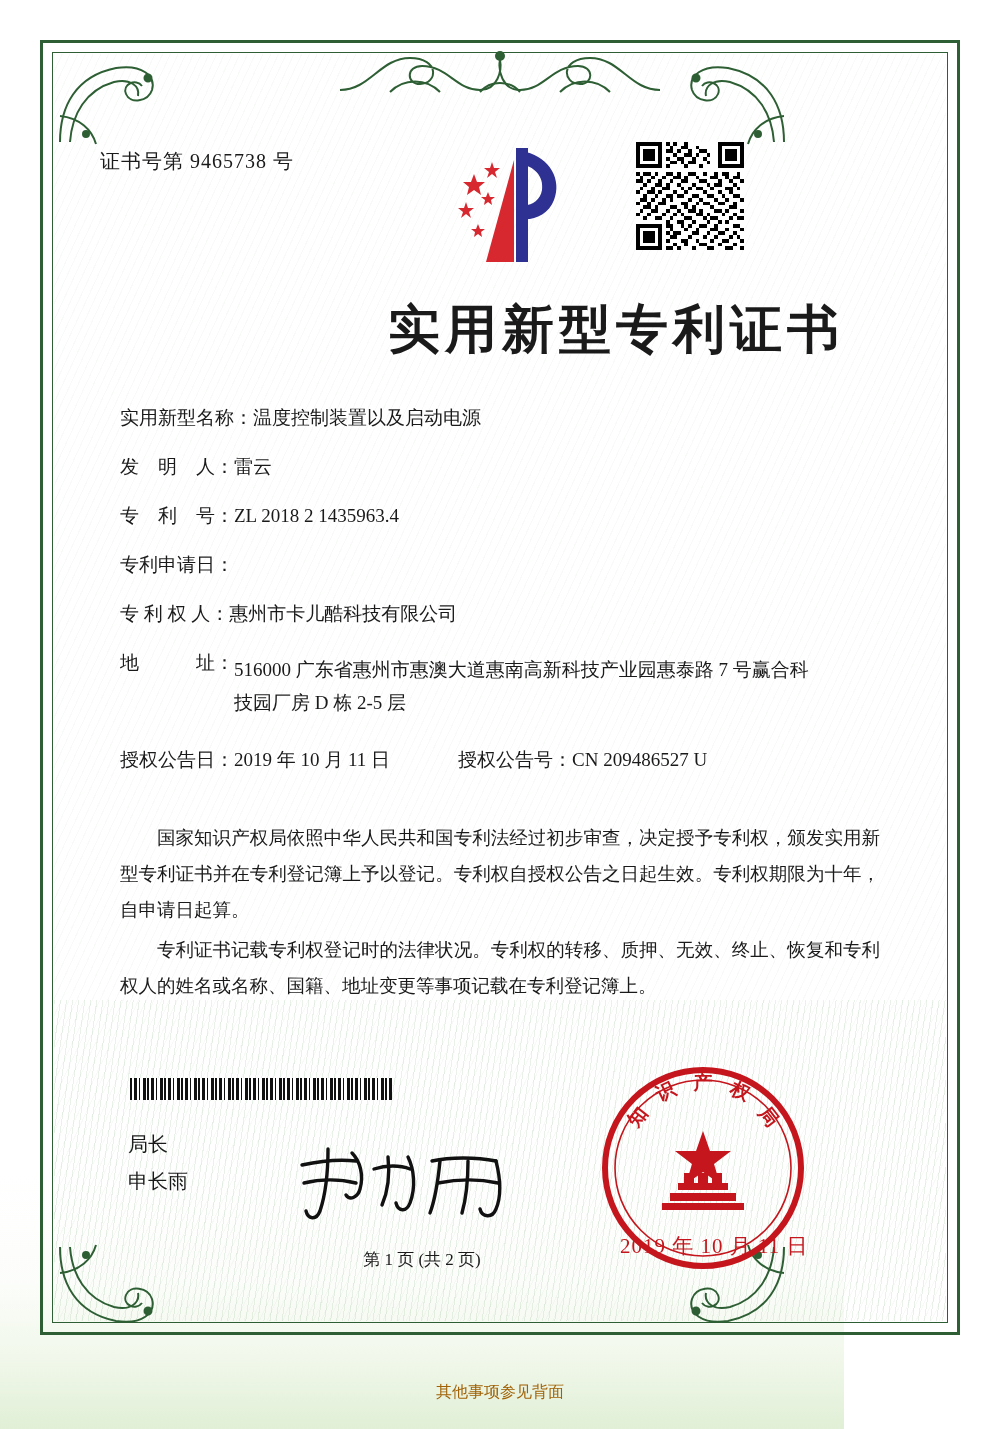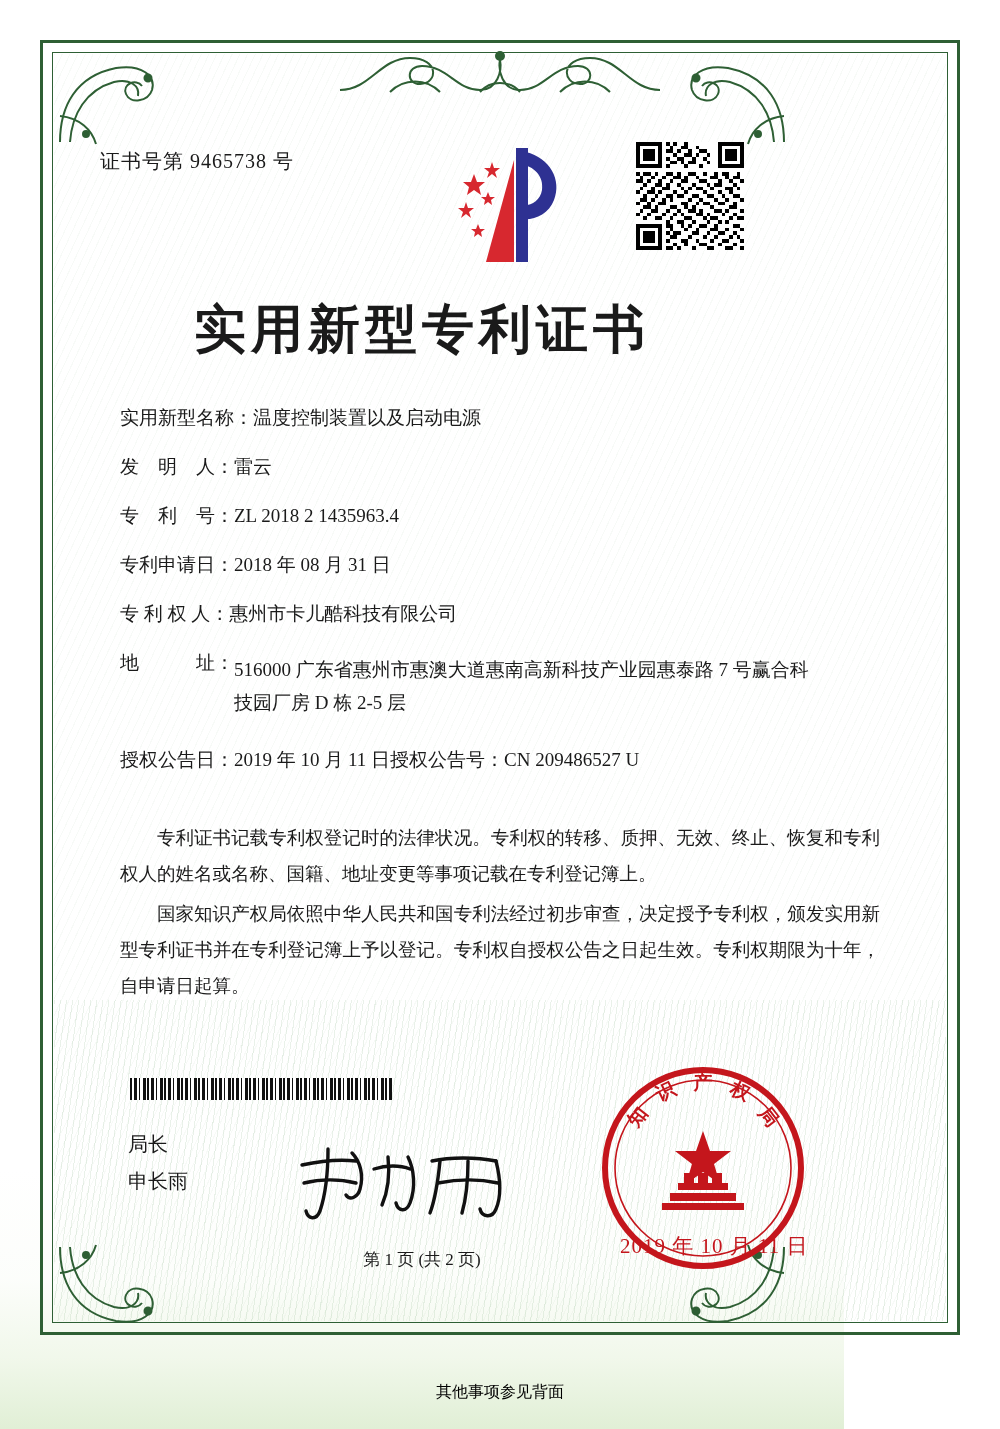--- a/index.html
+++ b/index.html
@@ -104,21 +104,21 @@
     position: absolute;
     right: 100px; top: 142px;
     width: 108px; height: 108px;
   }
   .qr svg { width:100%; height:100%; display:block; }
 
   
   .title {
     position: absolute;
     left: 0; right: 0; top: 295px;
-    text-align: center;
+    text-align: right;
     font-size: 52px;
     font-weight: bold;
     letter-spacing: 5px;
     font-family: Liberation Sans, sans-serif;
   }
 
   
   .fields {
     position: absolute;
     left: 120px; top: 408px;
@@ -144,21 +144,21 @@
   }
   .field-row.addr { }
   .addr .field-value { line-height: 1.75; max-width: 580px; }
 
   .row-two {
     display: flex;
     align-items: baseline;
     margin-bottom: 26px;
     white-space: nowrap;
   }
-  .row-two .cell-b { }
+  .row-two .cell-b { margin-left: 68px; }
 
   
   .paras {
     position: absolute;
     left: 120px; top: 820px;
     width: 760px;
     font-size: 18.5px;
     line-height: 1.95;
     text-align: justify;
   }
@@ -217,21 +217,21 @@
     position: absolute;
     left: 0; right: 0; top: 1248px;
     text-align: center;
     font-size: 17px;
   }
   .back-note {
     position: absolute;
     left: 0; right: 0; top: 1382px;
     text-align: center;
     font-size: 16px;
-    color: #000000;
+    color: #a16207;
   }
 </style>
 </head>
 <body>
 
 <div class="page">
 
   <div class="frame-outer"></div>
   <div class="frame-inner"></div>
   <div class="texture"></div>
@@ -519,21 +519,20 @@
     <div class="field-row">
       <span class="field-label">发　明　人：</span>
       <span class="field-value">雷云</span>
     </div>
     <div class="field-row">
       <span class="field-label">专　利　号：</span>
       <span class="field-value">ZL 2018 2 1435963.4</span>
     </div>
     <div class="field-row">
       <span class="field-label">专利申请日：</span>
-      <span class="field-value">2018 年 08 月 31 日</span>
     </div>
     <div class="field-row">
       <span class="field-label">专 利 权 人：</span>
       <span class="field-value">惠州市卡儿酷科技有限公司</span>
     </div>
     <div class="field-row addr">
       <span class="field-label">地　　　址：</span>
       <span class="field-value">516000 广东省惠州市惠澳大道惠南高新科技产业园惠泰路 7 号赢合科技园厂房 D 栋 2-5 层</span>
     </div>
 
@@ -541,22 +540,22 @@
       <span class="cell-a">
         <span>授权公告日：</span><span>2019 年 10 月 11 日</span>
       </span>
       <span class="cell-b">
         <span>授权公告号：</span><span>CN 209486527 U</span>
       </span>
     </div>
   </div>
 
   <div class="paras">
+    <p>国家知识产权局依照中华人民共和国专利法经过初步审查，决定授予专利权，颁发实用新型专利证书并在专利登记簿上予以登记。专利权自授权公告之日起生效。专利权期限为十年，自申请日起算。</p>
     <p>专利证书记载专利权登记时的法律状况。专利权的转移、质押、无效、终止、恢复和专利权人的姓名或名称、国籍、地址变更等事项记载在专利登记簿上。</p>
-    <p>国家知识产权局依照中华人民共和国专利法经过初步审查，决定授予专利权，颁发实用新型专利证书并在专利登记簿上予以登记。专利权自授权公告之日起生效。专利权期限为十年，自申请日起算。</p>
   </div>
 
   <div class="barcode"></div>
 
   <div class="sig-label">
     <div>局长</div>
     <div>申长雨</div>
   </div>
   <div class="sig-hand">
     <svg viewBox="0 0 230 90" fill="none" stroke="currentColor" stroke-width="3.4" stroke-linecap="round">

